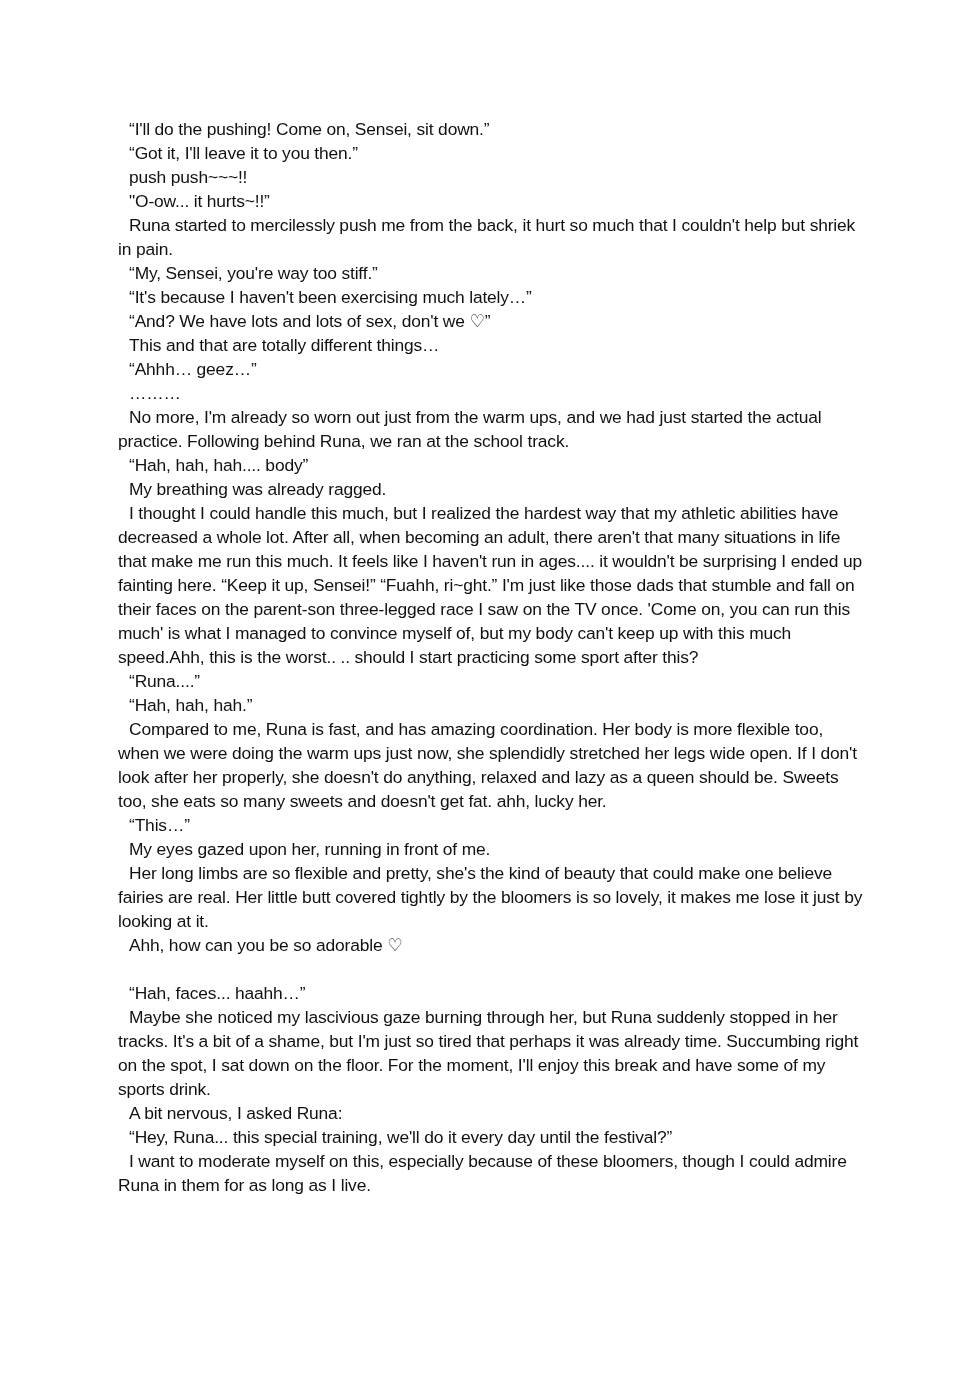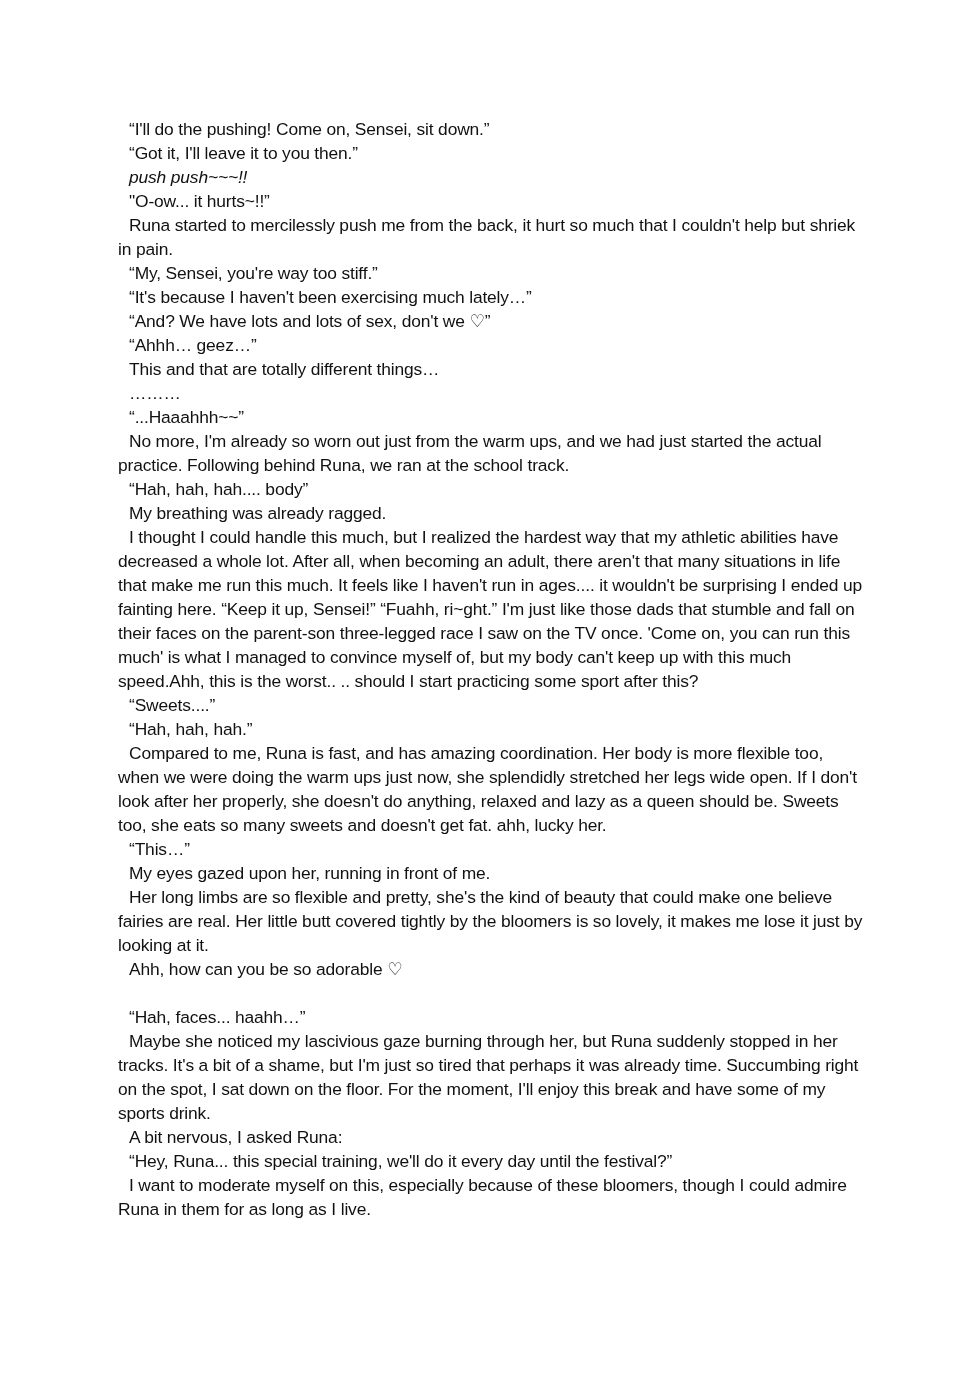--- a/index.html
+++ b/index.html
@@ -22,44 +22,43 @@
       font-size: 17.4px;
       line-height: 24px;
       color: #111111;
       letter-spacing: -0.15px;
     }
     .para {
       margin: 0;
       text-indent: 11px;
       white-space: normal;
     }
-    .para.italic { font-style: italic; }
+    .para.italic { }
     .para.blank { height: 24px; }
   </style>
 </head>
 <body>
 
 <div class="page">
   <p class="para">“I'll do the pushing! Come on, Sensei, sit down.”</p>
   <p class="para">“Got it, I'll leave it to you then.”</p>
   <p class="para italic">push push~~~!!</p>
   <p class="para">"O-ow... it hurts~!!”</p>
   <p class="para">Runa started to mercilessly push me from the back, it hurt so much that I couldn't help but shriek in pain.</p>
   <p class="para">“My, Sensei, you're way too stiff.”</p>
   <p class="para">“It's because I haven't been exercising much lately…”</p>
   <p class="para">“And? We have lots and lots of sex, don't we ♡”</p>
+  <p class="para">This and that are totally different things…</p>
   <p class="para">“Ahhh… geez…”</p>
-  <p class="para">This and that are totally different things…</p>
   <p class="para">………</p>
-  <p class="para">“...Haaahhh~~”</p>
   <p class="para">No more, I'm already so worn out just from the warm ups, and we had just started the actual practice. Following behind Runa, we ran at the school track.</p>
   <p class="para">“Hah, hah, hah.... body”</p>
   <p class="para">My breathing was already ragged.</p>
   <p class="para">I thought I could handle this much, but I realized the hardest way that my athletic abilities have decreased a whole lot. After all, when becoming an adult, there aren't that many situations in life that make me run this much. It feels like I haven't run in ages.... it wouldn't be surprising I ended up fainting here. “Keep it up, Sensei!” “Fuahh, ri~ght.” I'm just like those dads that stumble and fall on their faces on the parent-son three-legged race I saw on the TV once. 'Come on, you can run this much' is what I managed to convince myself of, but my body can't keep up with this much speed.Ahh, this is the worst.. .. should I start practicing some sport after this?</p>
-  <p class="para">“Sweets....”</p>
+  <p class="para">“Runa....”</p>
   <p class="para">“Hah, hah, hah.”</p>
   <p class="para">Compared to me, Runa is fast, and has amazing coordination. Her body is more flexible too, when we were doing the warm ups just now, she splendidly stretched her legs wide open. If I don't look after her properly, she doesn't do anything, relaxed and lazy as a queen should be. Sweets too, she eats so many sweets and doesn't get fat. ahh, lucky her.</p>
   <p class="para">“This…”</p>
   <p class="para">My eyes gazed upon her, running in front of me.</p>
   <p class="para">Her long limbs are so flexible and pretty, she's the kind of beauty that could make one believe fairies are real. Her little butt covered tightly by the bloomers is so lovely, it makes me lose it just by looking at it.</p>
   <p class="para">Ahh, how can you be so adorable ♡</p>
   <p class="para blank"></p>
   <p class="para">“Hah, faces... haahh…”</p>
   <p class="para">Maybe she noticed my lascivious gaze burning through her, but Runa suddenly stopped in her tracks. It's a bit of a shame, but I'm just so tired that perhaps it was already time. Succumbing right on the spot, I sat down on the floor. For the moment, I'll enjoy this break and have some of my sports drink.</p>
   <p class="para">A bit nervous, I asked Runa:</p>

